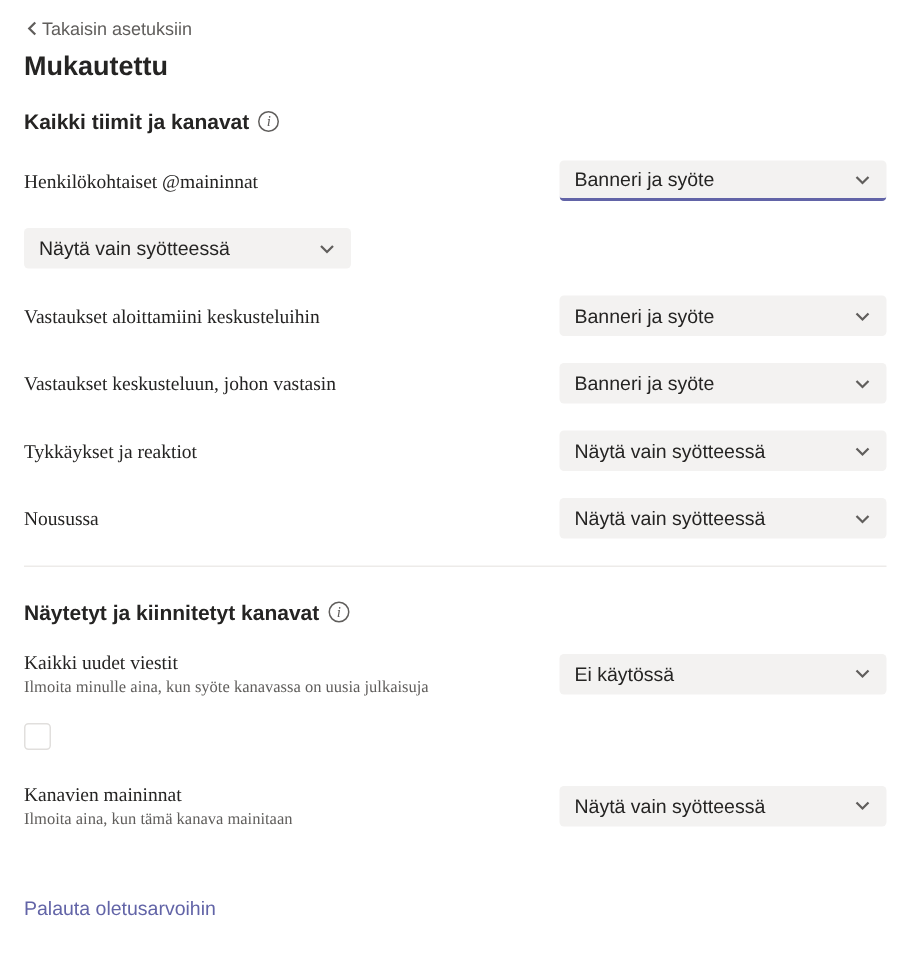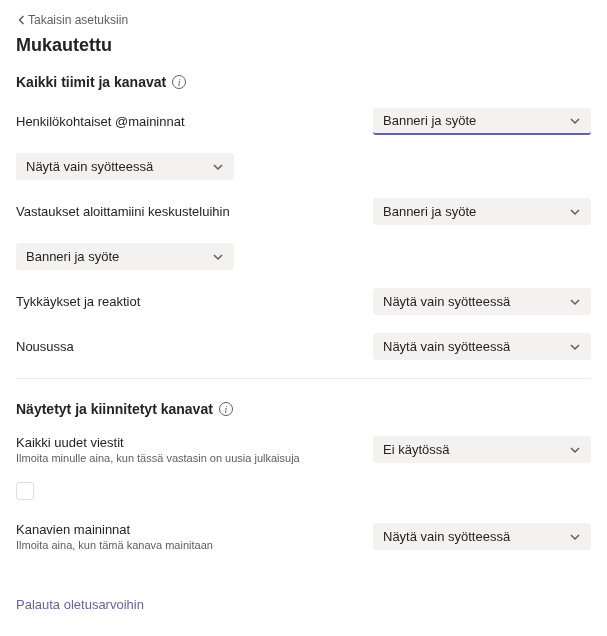--- a/index.html
+++ b/index.html
@@ -58,20 +58,21 @@
     }
     .setting-row {
       display: flex;
       align-items: center;
       justify-content: space-between;
       margin-bottom: 18px;
     }
     .setting-label-wrap {
       flex: 1;
       padding-right: 20px;
+      font-family: Liberation Serif, serif;
     }
     .setting-label {
       font-size: 13px;
       color: #252423;
     }
     .setting-sub {
       font-size: 11px;
       color: #605e5c;
       margin-top: 2px;
     }
@@ -178,20 +179,23 @@
   </div>
   <div class="dropdown">
     <span>Banneri ja syöte</span>
     <svg viewBox="0 0 12 12" fill="none" stroke="#605e5c" stroke-width="1.5">
         <path d="M2 4 L6 8 L10 4"></path>
       </svg>
   </div>
 </div>
 
 <div class="setting-row">
+  <div class="setting-label-wrap">
+    <div class="setting-label">Vastaukset keskusteluun, johon vastasin</div>
+  </div>
   <div class="dropdown">
     <span>Banneri ja syöte</span>
     <svg viewBox="0 0 12 12" fill="none" stroke="#605e5c" stroke-width="1.5">
         <path d="M2 4 L6 8 L10 4"></path>
       </svg>
   </div>
 </div>
 
 <div class="setting-row">
   <div class="setting-label-wrap">
@@ -221,21 +225,21 @@
 
 
 <div class="section-header">
   <span>Näytetyt ja kiinnitetyt kanavat</span>
   <span class="info-icon">i</span>
 </div>
 
 <div class="setting-row">
   <div class="setting-label-wrap">
     <div class="setting-label">Kaikki uudet viestit</div>
-    <div class="setting-sub">Ilmoita minulle aina, kun tässä vastasin on uusia julkaisuja</div>
+    <div class="setting-sub">Ilmoita minulle aina, kun syöte kanavassa on uusia julkaisuja</div>
   </div>
   <div class="dropdown">
     <span>Ei käytössä</span>
     <svg viewBox="0 0 12 12" fill="none" stroke="#605e5c" stroke-width="1.5">
         <path d="M2 4 L6 8 L10 4"></path>
       </svg>
   </div>
 </div>
 
 <div class="checkbox-row">

